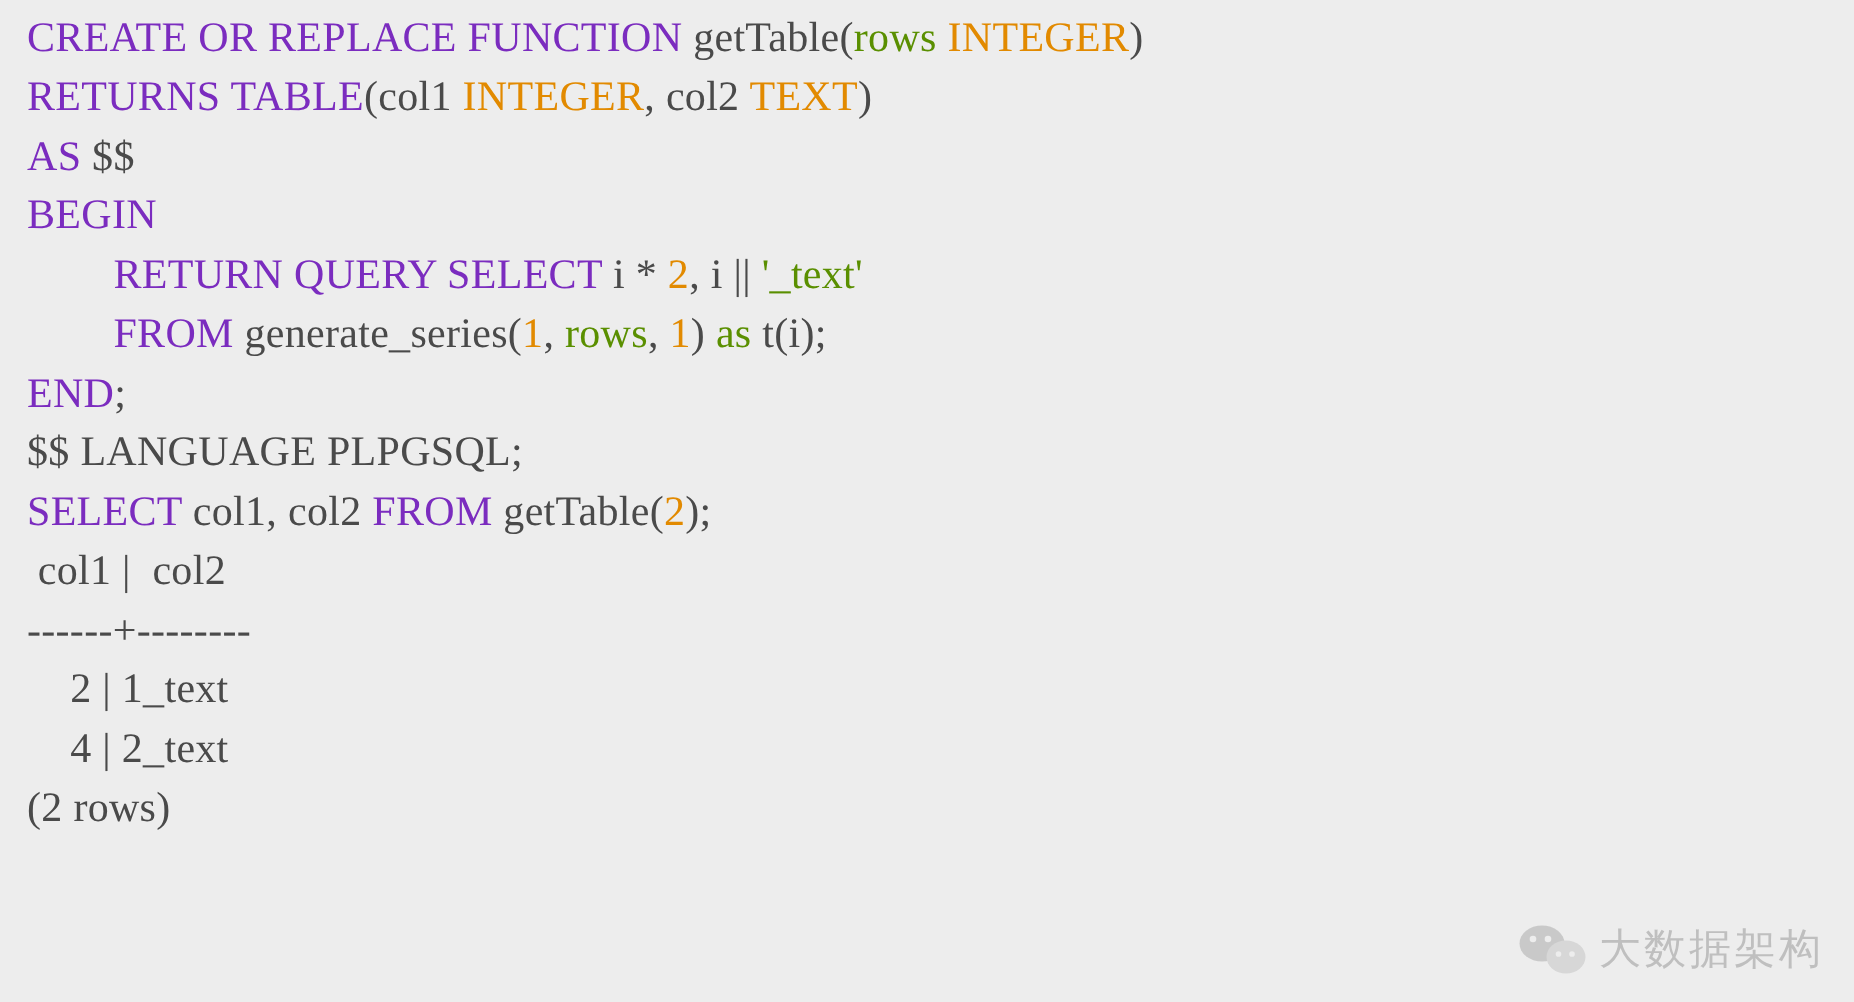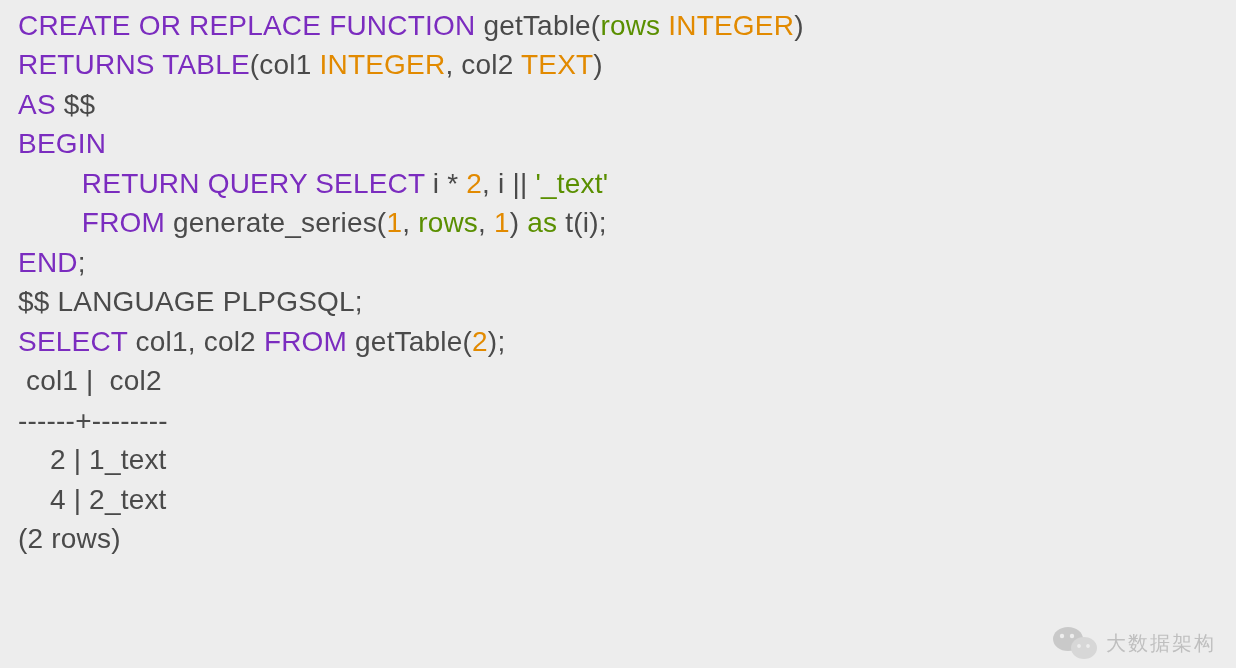--- a/index.html
+++ b/index.html
@@ -1,43 +1,43 @@
 <!DOCTYPE html>
 <html><head>
 <meta charset="utf-8">
 <style>
   html,body{margin:0;padding:0;width:1236px;height:668px;background:#ededed;overflow:hidden}
   pre.code{
     margin:0;
     padding:6px 18px 0 18px;
-    font-family:Liberation Sans, sans-serif;
+    font-family:Liberation Serif, serif;
     font-size:28px;
     line-height:1.41;
     color:#4a4a4a;
     letter-spacing:0.2px;
     white-space:pre;
   }
   .tok{display:inline}
   .kw{color:#7b2cbf}       
   .ty{color:#e28a00}       
   .id{color:#5a8f00}       
   .str{color:#5a8f00}      
   .fn{color:#4a4a4a}
   .txt{color:#4a4a4a}
   .watermark{
     position:absolute;
     right:20px;
-    bottom:6px;
+    bottom:16px;
     display:flex;
     align-items:center;
     gap:8px;
     opacity:0.42;
     color:#808080;
     font-family:Liberation Serif, serif;
-    font-size:20px;
+    font-size:28px;
     letter-spacing:2px;
   }
   .watermark svg{display:block}
 </style>
 </head>
 <body>
 
 <pre class="code"><span class="tok kw">CREATE OR REPLACE FUNCTION</span><span class="tok fn"> getTable(</span><span class="tok id">rows </span><span class="tok ty">INTEGER</span><span class="tok txt">)</span>
 <span class="tok kw">RETURNS TABLE</span><span class="tok txt">(col1 </span><span class="tok ty">INTEGER</span><span class="tok txt">, col2 </span><span class="tok ty">TEXT</span><span class="tok txt">)</span>
 <span class="tok kw">AS</span><span class="tok txt"> $$</span>

